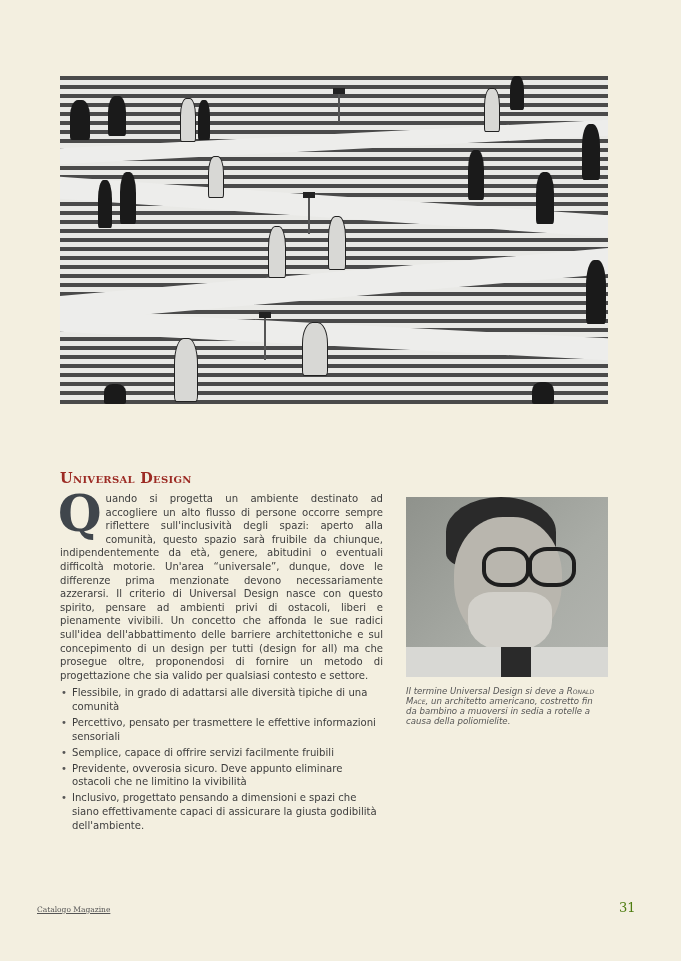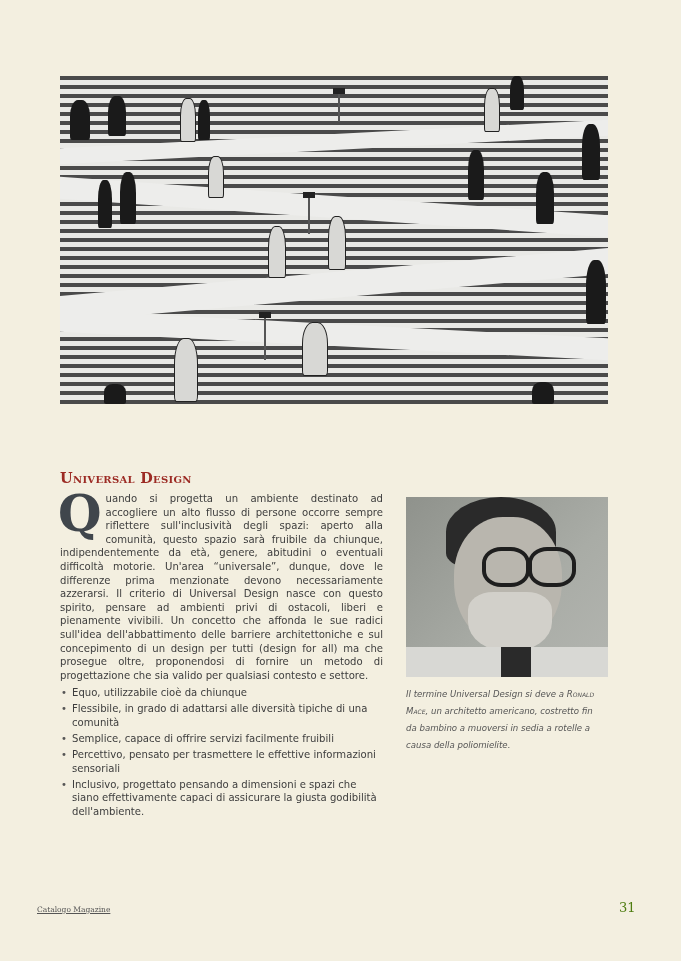--- a/index.html
+++ b/index.html
@@ -46,21 +46,21 @@
   .portrait .hair { position: absolute; left: 40px; top: 0; width: 110px; height: 70px; background: #2a2a2a; border-radius: 50% 50% 20% 20%; }
   .portrait .face { position: absolute; left: 48px; top: 20px; width: 108px; height: 130px; background: #b9b6ae; border-radius: 45% 45% 50% 50%; }
   .portrait .beard { position: absolute; left: 62px; top: 95px; width: 84px; height: 60px; background: #d2d0ca; border-radius: 30% 30% 50% 50%; }
   .portrait .glass { position: absolute; top: 50px; width: 40px; height: 32px; border: 4px solid #1e1e1e; border-radius: 40%; }
   .portrait .glass.l { left: 76px; } .portrait .glass.r { left: 122px; }
   .portrait .shirt { position: absolute; left: 0; top: 150px; width: 202px; height: 40px; background: #d8d8d4; }
   .portrait .tie { position: absolute; left: 95px; top: 150px; width: 30px; height: 30px; background: #2a2a2a; }
 
   .caption {
     position: absolute; left: 406px; top: 686px; width: 200px;
-    font-size: 8.6px; line-height: 17px; font-style: italic; color: #555;
+    font-size: 8.6px; line-height: 10px; font-style: italic; color: #555;
   }
   .caption .sc { font-variant: small-caps; }
 
   .footer-left {
     position: absolute; left: 37px; top: 905px; font-family: "DejaVu Serif", serif; font-size: 7.5px; color: #555; text-decoration: underline;
   }
   .page-number {
     position: absolute; left: 619px; top: 900px; font-family: "DejaVu Serif", serif; font-size: 13px; color: #4d7c0f;
   }
 </style>
@@ -97,24 +97,24 @@
 </div>
 
 <div class="title">Universal Design</div>
 
 <div class="body-text">
   <p>
     <span class="dropcap">Q</span>
     <span>uando si progetta un ambiente destinato ad accogliere un alto flusso di persone occorre sempre riflettere sull'inclusività degli spazi: aperto alla comunità, questo spazio sarà fruibile da chiunque, indipendentemente da età, genere, abitudini o eventuali difficoltà motorie. Un'area “universale”, dunque, dove le differenze prima menzionate devono necessariamente azzerarsi. Il criterio di Universal Design nasce con questo spirito, pensare ad ambienti privi di ostacoli, liberi e pienamente vivibili. Un concetto che affonda le sue radici sull'idea dell'abbattimento delle barriere architettoniche e sul concepimento di un design per tutti (design for all) ma che prosegue oltre, proponendosi di fornire un metodo di progettazione che sia valido per qualsiasi contesto e settore.</span>
   </p>
   <ul class="criteria">
-    <li>Equo, utilizzabile cioè da chiunque</li>
     <li>Flessibile, in grado di adattarsi alle diversità tipiche di una comunità</li>
+    <li>Percettivo, pensato per trasmettere le effettive informazioni sensoriali</li>
     <li>Semplice, capace di offrire servizi facilmente fruibili</li>
-    <li>Percettivo, pensato per trasmettere le effettive informazioni sensoriali</li>
+    <li>Previdente, ovverosia sicuro. Deve appunto eliminare ostacoli che ne limitino la vivibilità</li>
     <li>Inclusivo, progettato pensando a dimensioni e spazi che siano effettivamente capaci di assicurare la giusta godibilità dell'ambiente.</li>
   </ul>
 </div>
 
 <div class="portrait">
   <div class="hair"></div>
   <div class="face"></div>
   <div class="beard"></div>
   <div class="glass l"></div>
   <div class="glass r"></div>

